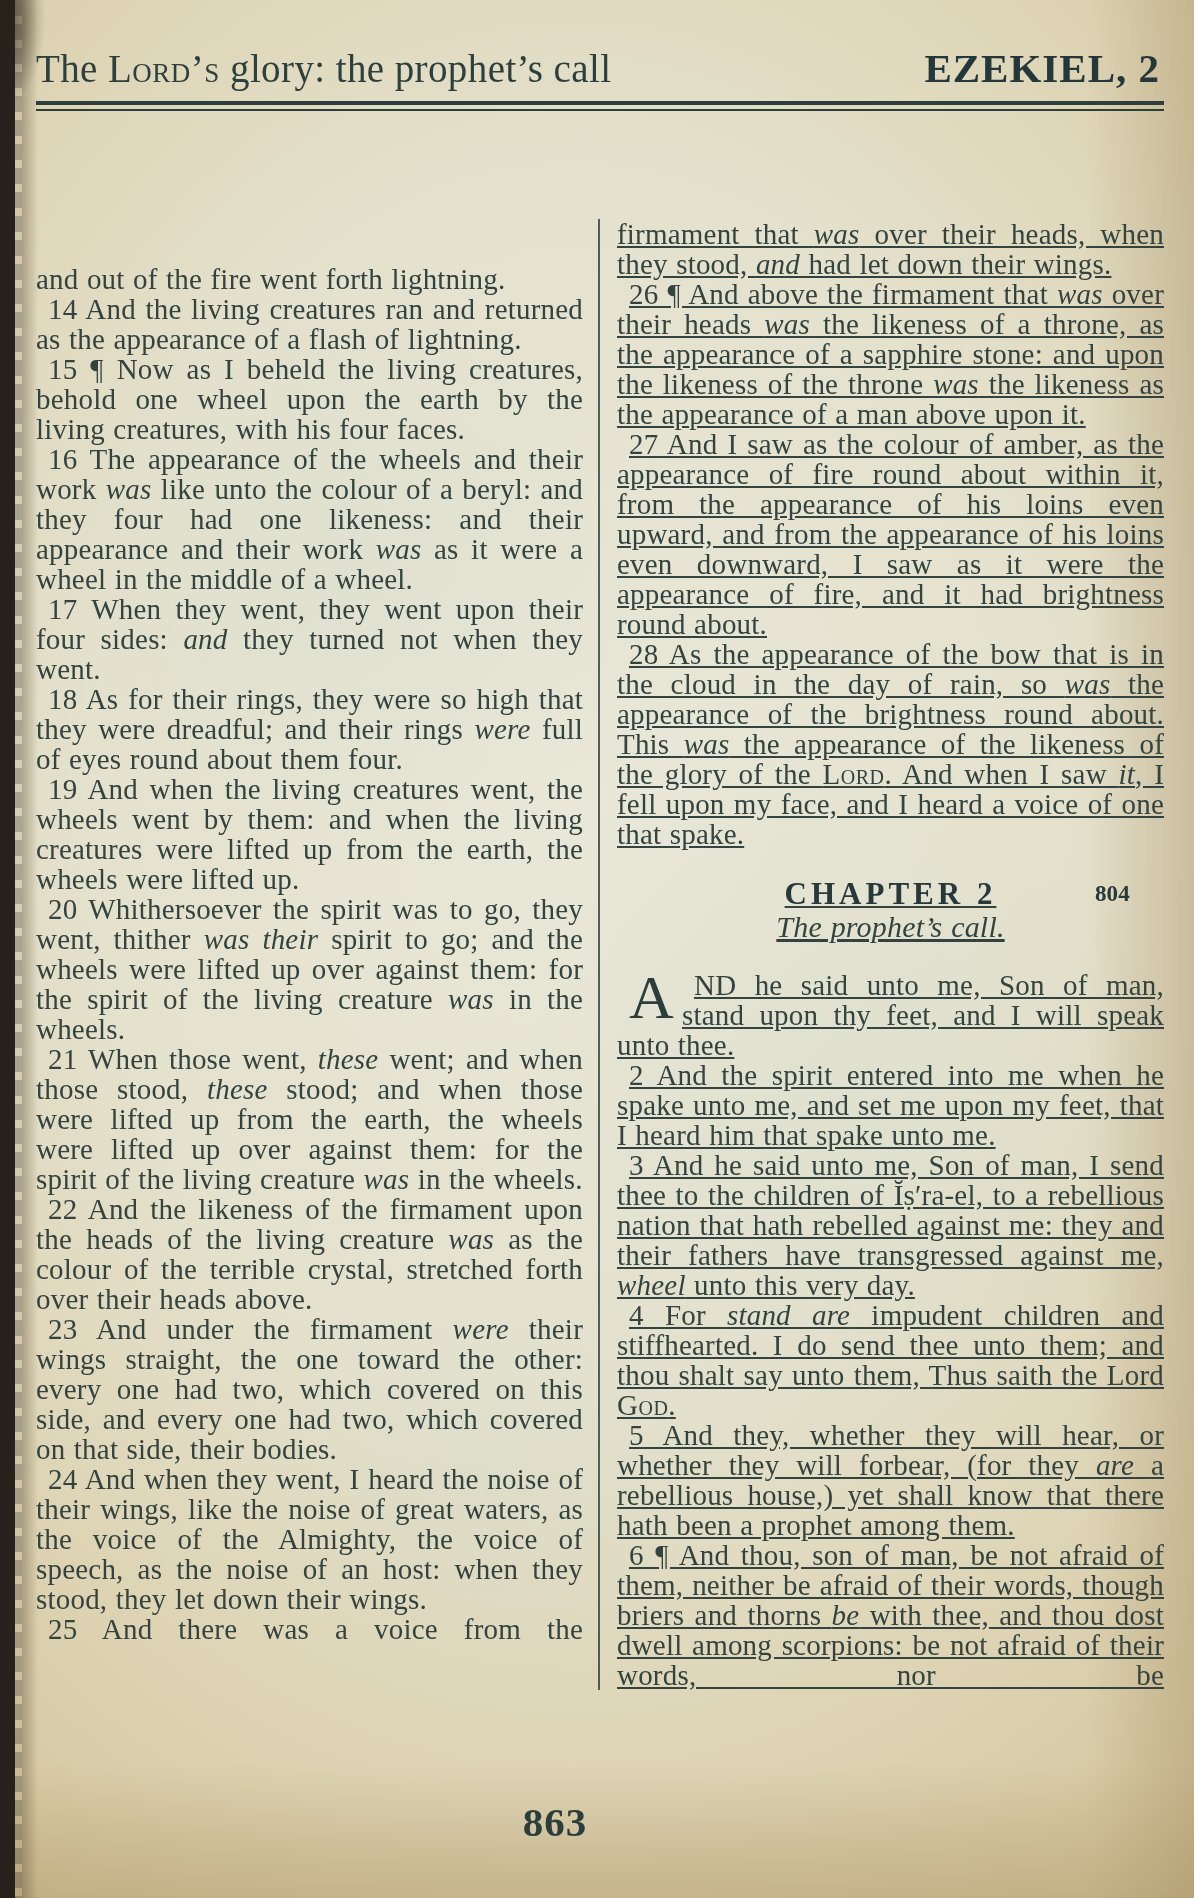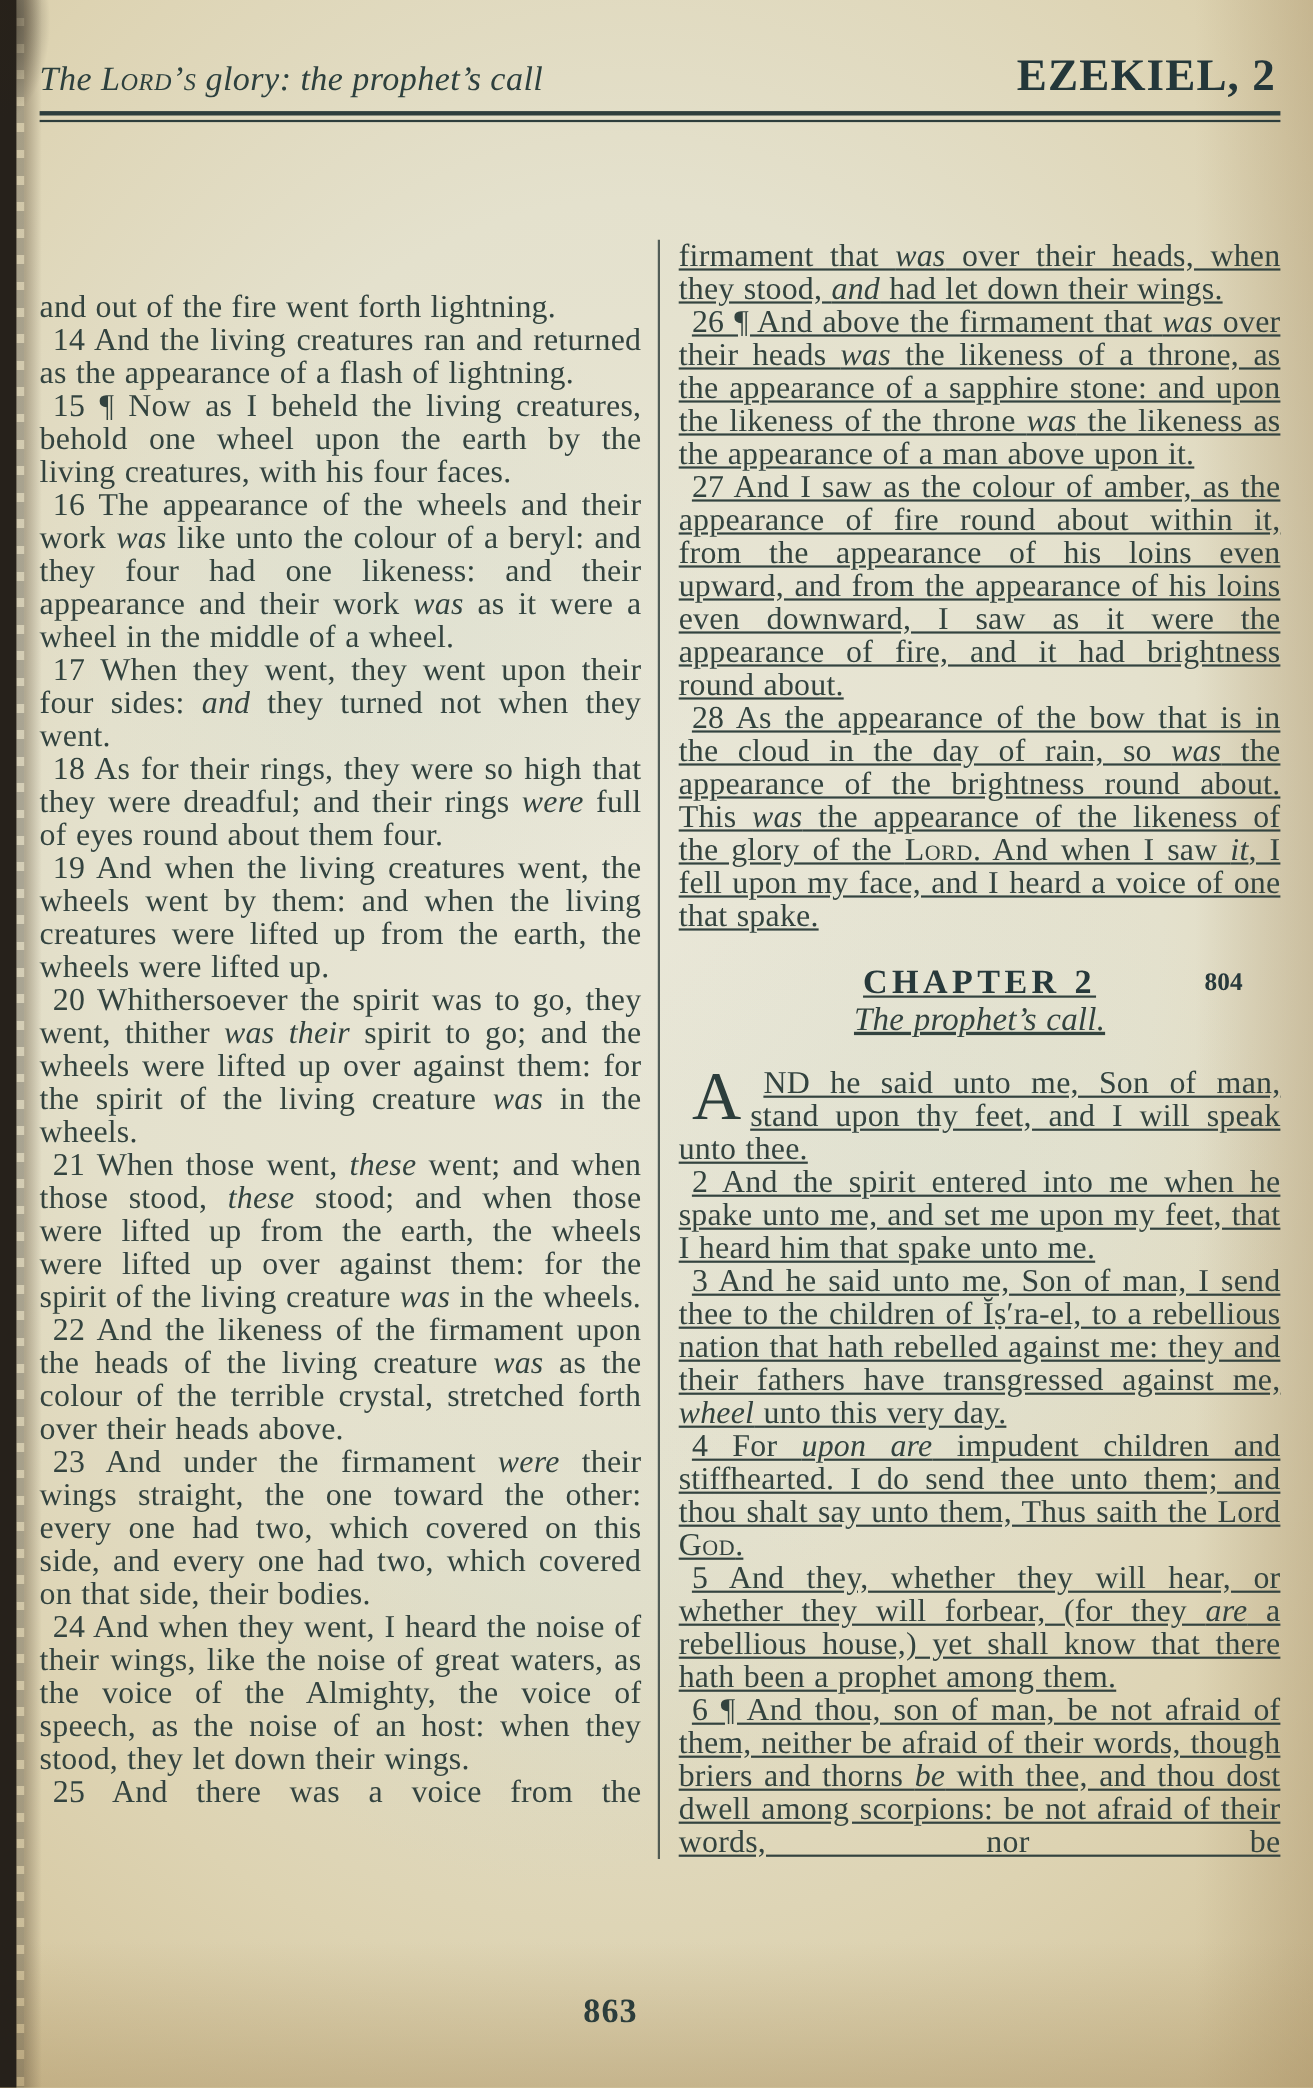--- a/index.html
+++ b/index.html
@@ -44,22 +44,21 @@
       radial-gradient(ellipse 42% 26% at 72% 58%, rgba(190,212,204,0.14), transparent 70%),
       radial-gradient(ellipse 36% 18% at 40% 78%, rgba(190,212,204,0.12), transparent 70%);
   }
   
   .header {
     position: relative;
     padding-top: 44px;
     display: flex; justify-content: space-between; align-items: baseline;
   }
   .running-head {
-    font-style: italic;
-    font-size: 31px;
+    font-size: 39px;
     letter-spacing: 0.4px;
     color: #2d403e;
   }
   .book-ref {
     font-weight: bold;
     font-size: 41px;
     letter-spacing: 1px;
     color: #24373a;
     padding-right: 4px;
   }
@@ -114,21 +113,21 @@
     padding-top: 3px;
     margin: 0 8px 0 0;
     color: #2c3e3c;
   }
   
   .footer {
     position: absolute; left: 0; bottom: 52px; width: 100%;
     text-align: center;
   }
   .page-number {
-    font-weight: bold; font-size: 31px; letter-spacing: 1px; color: #2c3e3c;
+    font-weight: bold; font-size: 41px; letter-spacing: 1px; color: #2c3e3c;
     margin-right: 90px;
   }
 </style>
 </head>
 <body>
 
 <div class="page">
   <div class="edge-dark"></div>
   <div class="edge-nicks"></div>
   <div class="edge-soft"></div>
@@ -162,21 +161,21 @@
           <p class="verse">26 ¶ And above the firmament that <em>was</em> over their heads <em>was</em> the likeness of a throne, as the appearance of a sapphire stone: and upon the likeness of the throne <em>was</em> the likeness as the appearance of a man above upon it.</p>
           <p class="verse">27 And I saw as the colour of amber, as the appearance of fire round about within it, from the appearance of his loins even upward, and from the appearance of his loins even downward, I saw as it were the appearance of fire, and it had brightness round about.</p>
           <p class="verse">28 As the appearance of the bow that is in the cloud in the day of rain, so <em>was</em> the appearance of the brightness round about. This <em>was</em> the appearance of the likeness of the glory of the <span class="sc">Lord</span>. And when I saw <em>it</em>, I fell upon my face, and I heard a voice of one that spake.</p>
           <div class="chapter-head">
             <div class="chapter-line"><span class="chapter-title">CHAPTER 2</span><span class="chapter-ref">804</span></div>
             <div class="chapter-subtitle">The prophet’s call.</div>
           </div>
           <p class="verse has-dropcap"><span class="dropcap">A</span>ND he said unto me, Son of man, stand upon thy feet, and I will speak unto thee.</p>
           <p class="verse">2 And the spirit entered into me when he spake unto me, and set me upon my feet, that I heard him that spake unto me.</p>
           <p class="verse">3 And he said unto me, Son of man, I send thee to the children of Ĭṣ′ra-el, to a rebellious nation that hath rebelled against me: they and their fathers have transgressed against me, <em>wheel</em> unto this very day.</p>
-          <p class="verse">4 For <em>upon are</em> impudent children and stiffhearted. I do send thee unto them; and thou shalt say unto them, Thus saith the Lord <span class="sc">God</span>.</p>
+          <p class="verse">4 For <em>stand are</em> impudent children and stiffhearted. I do send thee unto them; and thou shalt say unto them, Thus saith the Lord <span class="sc">God</span>.</p>
           <p class="verse">5 And they, whether they will hear, or whether they will forbear, (for they <em>are</em> a rebellious house,) yet shall know that there hath been a prophet among them.</p>
           <p class="verse runon">6 ¶ And thou, son of man, be not afraid of them, neither be afraid of their words, though briers and thorns <em>be</em> with thee, and thou dost dwell among scorpions: be not afraid of their words, nor be</p>
         </div>
     </div>
 
     <div class="footer">
       <span class="page-number">863</span>
     </div>
   </div>
 </div>

